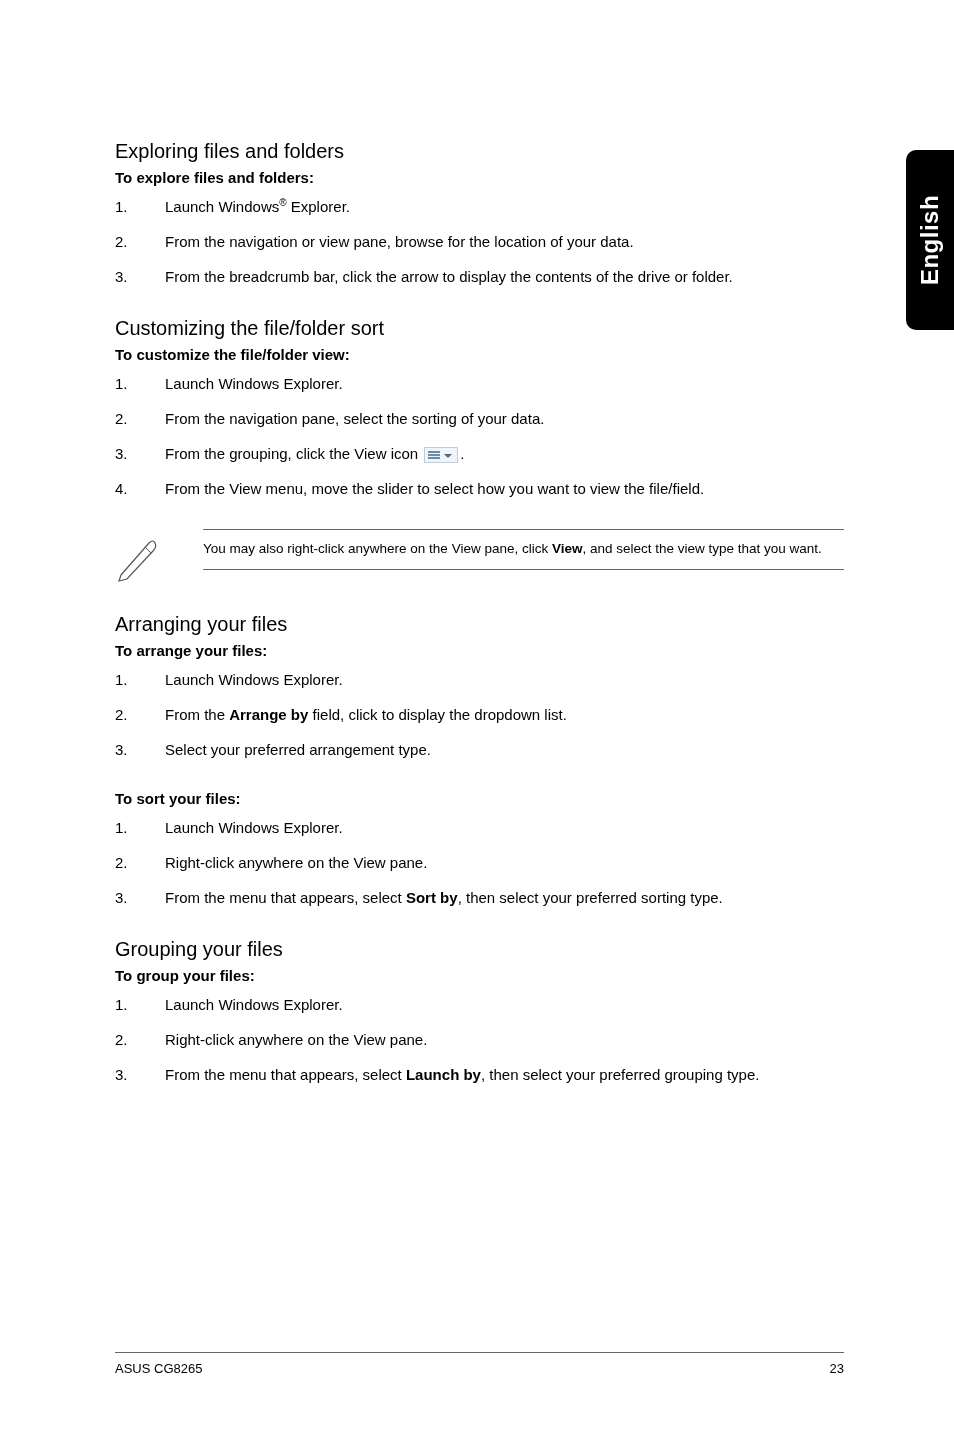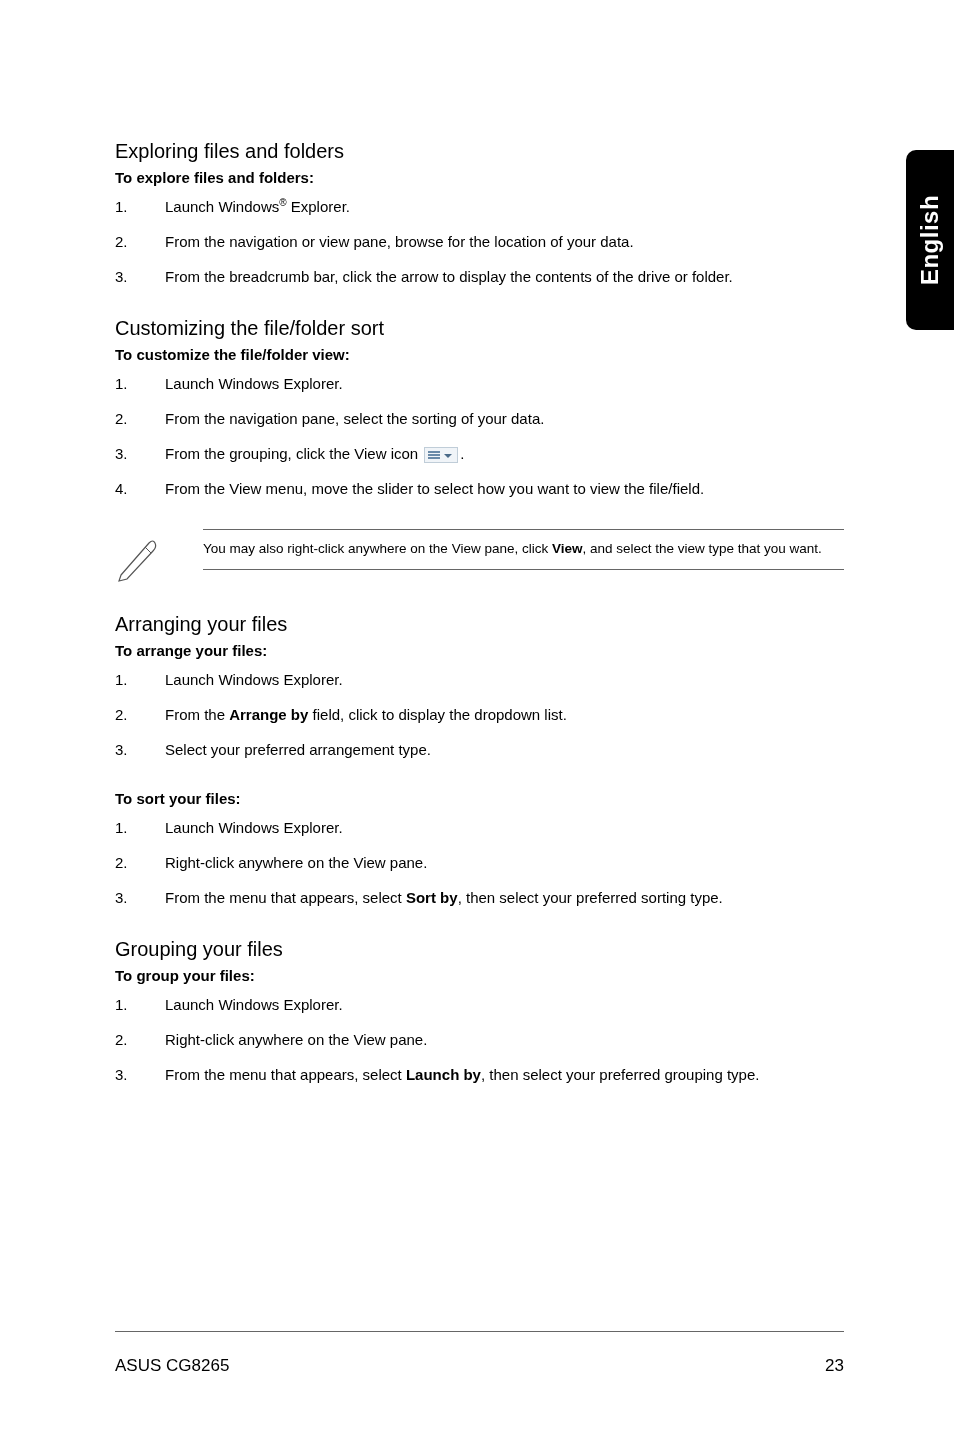--- a/index.html
+++ b/index.html
@@ -111,24 +111,24 @@
     border-bottom: 1px solid #666;
     padding: 10px 0;
   }
   .section { margin-bottom: 30px; }
   .footer {
     position: absolute;
     bottom: 62px;
     left: 115px;
     right: 110px;
     border-top: 1px solid #666;
-    padding-top: 24px;
+    padding-top: 8px;
     display: flex;
     justify-content: space-between;
-    font-size: 17px;
+    font-size: 13px;
   }
   b { font-weight: bold; }
 </style>
 </head>
 <body>
 
 <div class="side-tab">
   <span>English</span>
 </div>
 

